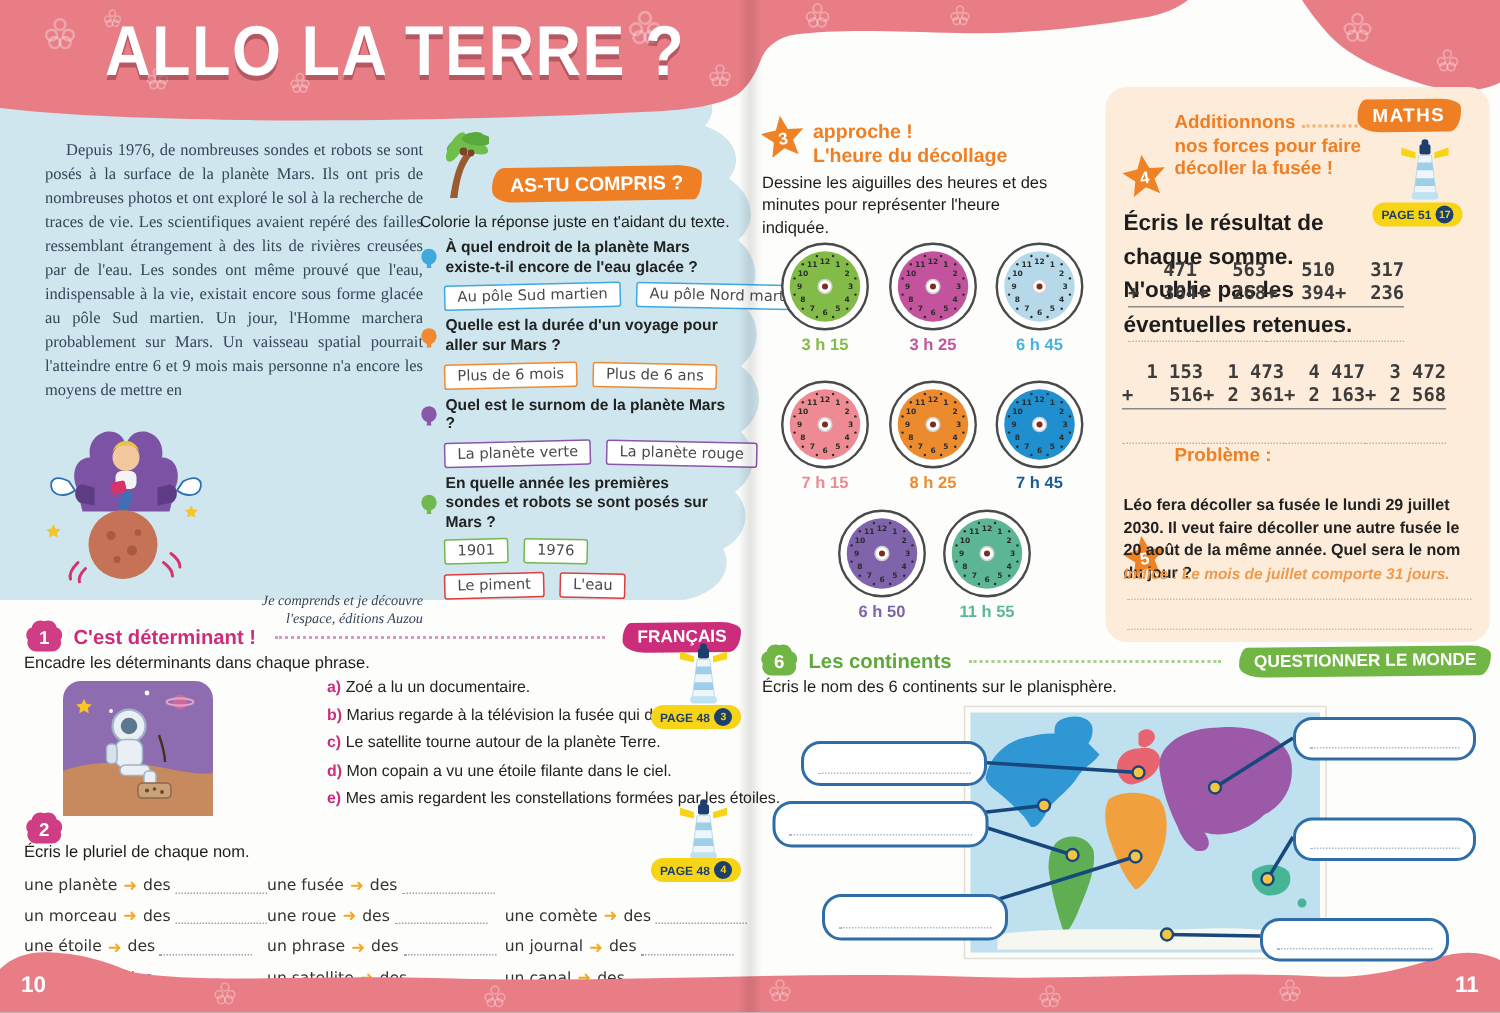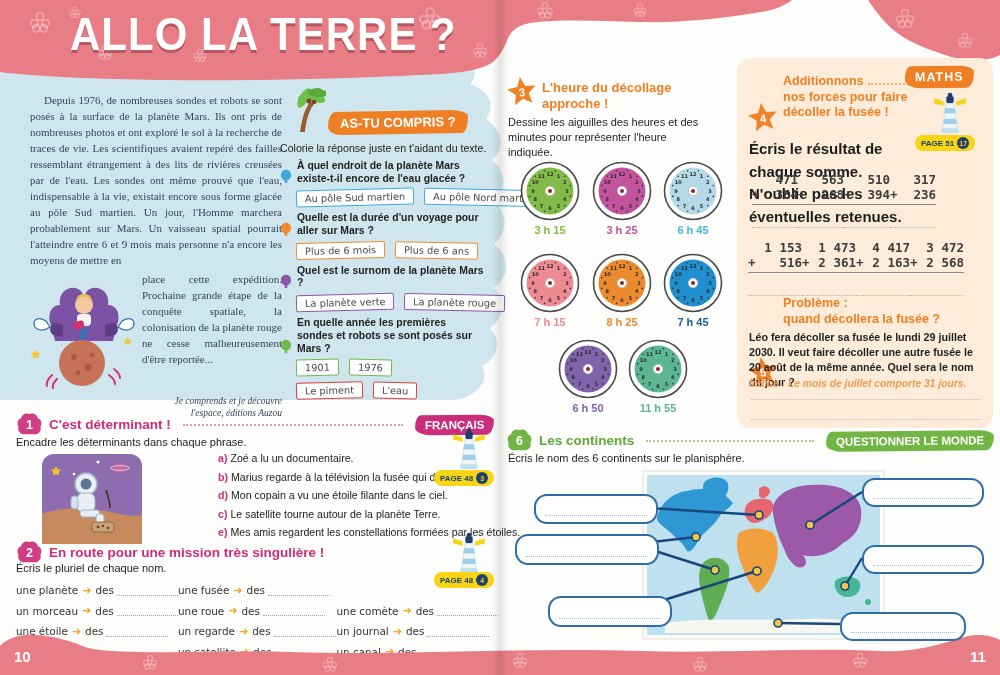--- a/index.html
+++ b/index.html
@@ -31,21 +31,21 @@
   #reading-part2{flex:1;padding-left:4px}
   #attribution{margin-top:6px;text-align:right;font-style:italic;font-size:9.5px;line-height:1.35;color:#35455a}
 
   
   #comp-col{left:280px;top:84px;width:210px}
   #comp-head{display:flex;align-items:flex-end}
   #comp-badge{margin-left:2px;background:#ee7f24;color:#fff;font-weight:800;font-size:13px;
     padding:4px 12px;border-radius:8px 18px 6px 14px/14px 6px 16px 8px;transform:rotate(-1deg);white-space:nowrap}
   #comp-instruction{margin-top:8px;font-size:10.6px;font-weight:400;color:#1d1d1d}
   .q-item{margin-top:6px}
-  .q-head{display:flex;align-items:flex-end}
+  .q-head{display:flex;align-items:center}
   .balloon{flex:0 0 12px;margin-top:1px}
   .q-text{margin:0 0 0 5px;font-size:10.4px;font-weight:700;color:#222;line-height:1.22;width:188px}
   .q-opts{margin:4px 0 0 16px;display:flex;gap:10px}
   .opt{display:inline-block;background:#fff;border:1.5px solid;border-radius:2px;
     padding:2px 8px;font-size:9.8px;color:#4a4a4a;font-family:"DejaVu Sans",sans-serif;white-space:nowrap}
   .q-opts .opt:nth-child(odd){transform:rotate(-1.4deg)}
   .q-opts .opt:nth-child(even){transform:rotate(1.2deg)}
 
   
   .sec-head{display:flex;align-items:center;gap:6px}
@@ -243,21 +243,20 @@
           <circle cx="58" cy="96" r="3.4" fill="#a85a42"></circle>
         <circle cx="48" cy="102" r="2.4" fill="#a85a42"></circle>
           <circle cx="62" cy="84" r="2.2" fill="#a85a42"></circle>
         <path d="M22,104 C18,108 16,112 17,115" stroke="#d6336c" stroke-width="2" fill="none" stroke-linecap="round"></path>
         <path d="M27,108 C24,111 22,114 23,117" stroke="#d6336c" stroke-width="2" fill="none" stroke-linecap="round"></path>
         <path d="M84,98 C88,101 90,104 90,107" stroke="#d6336c" stroke-width="2" fill="none" stroke-linecap="round"></path>
         <path d="M79,104 C83,107 85,110 85,113" stroke="#d6336c" stroke-width="2" fill="none" stroke-linecap="round"></path>
         <path d="M6,84 l2.2,4.4 4.8,.6 -3.5,3.3 .9,4.7 -4.4,-2.3 -4.4,2.3 .9,-4.7 -3.5,-3.3 4.8,-.6 Z" fill="#f5c52a" transform="scale(0.7) translate(2,28)"></path>
         <path d="M96,70 l1.8,3.6 4,.5 -2.9,2.7 .7,3.9 -3.6,-1.9 -3.6,1.9 .7,-3.9 -2.9,-2.7 4,-.5 Z" fill="#f5c52a" transform="scale(0.75) translate(34,18)"></path>
       </svg>
-      <p id="reading-part2">place cette expédition. Prochaine grande étape de la conquête spatiale, la colonisation de la planète rouge ne cesse malheureusement d'être reportée...</p>
     </div>
     <div id="attribution">
       <span>Je comprends et je découvre</span><br>
       <span>l'espace, éditions Auzou</span>
     </div>
   </div>
 
   <div id="comp-col" class="abs">
     <div id="comp-head">
       <svg width="46" height="50" viewBox="0 0 46 50">
@@ -356,22 +355,22 @@
     <rect x="40" y="58" width="20" height="7" rx="3.5" fill="#e9eff5" stroke="#9fb4c8"></rect>
     <rect x="56" y="62" width="8" height="10" rx="3" fill="#e9eff5" stroke="#9fb4c8"></rect>
     <rect x="52" y="70" width="22" height="10" rx="3" fill="#caa27a" stroke="#8a6a48"></rect>
     <circle cx="58" cy="75" r="1.4" fill="#6a4a2e"></circle>
       <circle cx="63" cy="74" r="1.2" fill="#6a4a2e"></circle>
       <circle cx="68" cy="76" r="1.3" fill="#6a4a2e"></circle>
   </svg>
   <div id="sentences" class="abs">
       <div class="sentence"><span class="s-label">a)</span><span>Zoé a lu un documentaire.</span></div>
       <div class="sentence"><span class="s-label">b)</span><span>Marius regarde à la télévision la fusée qui décolle.</span></div>
+      <div class="sentence"><span class="s-label">c)</span><span>Le satellite tourne autour de la planète Terre.</span></div>
       <div class="sentence"><span class="s-label">d)</span><span>Mon copain a vu une étoile filante dans le ciel.</span></div>
-      <div class="sentence"><span class="s-label">c)</span><span>Le satellite tourne autour de la planète Terre.</span></div>
       <div class="sentence"><span class="s-label">e)</span><span>Mes amis regardent les constellations formées par les étoiles.</span></div>
     </div>
   <svg id="lh1" class="abs" width="34" height="42" viewBox="0 0 30 40">
     <polygon points="0,6 9,9 9,13 0,11" fill="#f7d516"></polygon>
       <polygon points="30,6 21,9 21,13 30,11" fill="#f7d516"></polygon>
     <circle cx="15" cy="3" r="2.2" fill="#1c3f6e"></circle>
       <rect x="11.5" y="4" width="7" height="6.5" rx="1.4" fill="#1c3f6e"></rect>
     <polygon points="11,11 19,11 22,35 8,35" fill="#eef6fb" stroke="#bcd7e8" stroke-width="0.6"></polygon>
     <polygon points="10.4,15.5 19.6,15.5 20.3,20.5 9.7,20.5" fill="#9fcfe8"></polygon>
     <polygon points="9.3,25.5 20.7,25.5 21.4,30.5 8.6,30.5" fill="#9fcfe8"></polygon>
@@ -380,21 +379,20 @@
   <div id="pr1" class="abs pageref">
     <span>PAGE 48</span>
       <span class="circ">3</span>
   </div>
 
   <div id="sec2-head" class="abs sec-head">
     <svg class="shell-badge" width="27" height="25" viewBox="0 0 26 24">
       <path d="M13,2 C16.5,.5 20.5,2.5 21,6 C24.5,7 25.5,11.5 23.5,14 C25,18 21.5,22 17.5,21.5 L8.5,21.5 C4.5,22 1,18 2.5,14 C.5,11.5 1.5,7 5,6 C5.5,2.5 9.5,.5 13,2 Z" fill="#cf3d85"></path>
       <text x="13" y="16.5" text-anchor="middle" font-size="12" font-weight="bold" fill="#fff">2</text>
     </svg>
-    <span class="sec-title-pink">En route pour une mission très singulière !</span>
   </div>
   <div id="sec2-instruction" class="abs instruction">Écris le pluriel de chaque nom.</div>
   <div id="plural-grid" class="abs">
       <div class="p-col">
         <div class="p-row">
           <span class="p-name">une planète</span>
           <span class="p-arrow">➜</span>
           <span class="p-des">des</span>
           <span class="p-line"></span>
         </div>
@@ -424,21 +422,21 @@
           <span class="p-des">des</span>
           <span class="p-line"></span>
         </div>
         <div class="p-row">
           <span class="p-name">une roue</span>
           <span class="p-arrow">➜</span>
           <span class="p-des">des</span>
           <span class="p-line"></span>
         </div>
         <div class="p-row">
-          <span class="p-name">un regarde</span>
+          <span class="p-name">un phrase</span>
           <span class="p-arrow">➜</span>
           <span class="p-des">des</span>
           <span class="p-line"></span>
         </div>
         <div class="p-row">
           <span class="p-name">un satellite</span>
           <span class="p-arrow">➜</span>
           <span class="p-des">des</span>
           <span class="p-line"></span>
         </div>
@@ -478,22 +476,22 @@
   <div id="pr2" class="abs pageref">
     <span>PAGE 48</span>
       <span class="circ">4</span>
   </div>
 
   <svg id="sec3-star" class="abs star-badge" width="32" height="32" viewBox="0 0 34 34" style="transform:rotate(-8deg)">
     <polygon points="17,1 21.3,11.1 32.2,12.1 23.9,19.3 26.4,29.9 17,24.3 7.6,29.9 10.1,19.3 1.8,12.1 12.7,11.1" fill="#ef8224"></polygon>
     <text x="17" y="21.5" text-anchor="middle" font-size="12" font-weight="bold" fill="#fff">3</text>
   </svg>
   <div id="sec3-title" class="abs sec-title-orange">
-    <div>L'heure du décollage</div>
-      <div>approche !</div>
+    <div>approche !</div>
+      <div>L'heure du décollage</div>
   </div>
   <div id="sec3-instruction" class="abs instruction">Dessine les aiguilles des heures et des minutes pour représenter l'heure indiquée.</div>
   <div id="clocks-layer">
       <div class="abs clock-box" style="left:519px;top:160px">
         <svg width="62" height="62" viewBox="0 0 62 62">
           <circle cx="31" cy="31" r="28.5" fill="#fff" stroke="#4a4a4a" stroke-width="1.6"></circle>
           <circle cx="31" cy="31" r="23.5" fill="#82bb47"></circle>
           <text x="31.0" y="15.8" font-size="5" font-weight="bold" text-anchor="middle" fill="#2b2b2b" font-family="DejaVu Sans,sans-serif">12</text>
           <circle cx="36.4" cy="10.7" r="0.8" fill="#2b2b2b"></circle>
           <text x="39.5" y="18.1" font-size="5" font-weight="bold" text-anchor="middle" fill="#2b2b2b" font-family="DejaVu Sans,sans-serif">1</text>
@@ -864,21 +862,20 @@
         <div class="sum-answer"></div>
       </div>
     </div>
 
   <svg id="sec5-star" class="abs star-badge" width="32" height="32" viewBox="0 0 34 34" style="transform:rotate(-8deg)">
     <polygon points="17,1 21.3,11.1 32.2,12.1 23.9,19.3 26.4,29.9 17,24.3 7.6,29.9 10.1,19.3 1.8,12.1 12.7,11.1" fill="#ef8224"></polygon>
     <text x="17" y="21.5" text-anchor="middle" font-size="12" font-weight="bold" fill="#fff">5</text>
   </svg>
   <div id="sec5-title" class="abs sec-title-orange" style="font-size:12.5px">
     <div>Problème :</div>
-      <div>quand décollera la fusée ?</div>
   </div>
   <div id="sec5-body" class="abs">Léo fera décoller sa fusée le lundi 29 juillet 2030. Il veut faire décoller une autre fusée le 20 août de la même année. Quel sera le nom du jour ?</div>
   <div id="sec5-hint" class="abs">Indice : Le mois de juillet comporte 31 jours.</div>
   <div id="sec5-line1" class="abs answer-line"></div>
   <div id="sec5-line2" class="abs answer-line"></div>
 
   <div id="sec6-head" class="abs sec-head">
     <svg class="shell-badge" width="27" height="25" viewBox="0 0 26 24">
       <path d="M13,2 C16.5,.5 20.5,2.5 21,6 C24.5,7 25.5,11.5 23.5,14 C25,18 21.5,22 17.5,21.5 L8.5,21.5 C4.5,22 1,18 2.5,14 C.5,11.5 1.5,7 5,6 C5.5,2.5 9.5,.5 13,2 Z" fill="#71b544"></path>
       <text x="13" y="16.5" text-anchor="middle" font-size="12" font-weight="bold" fill="#fff">6</text>

